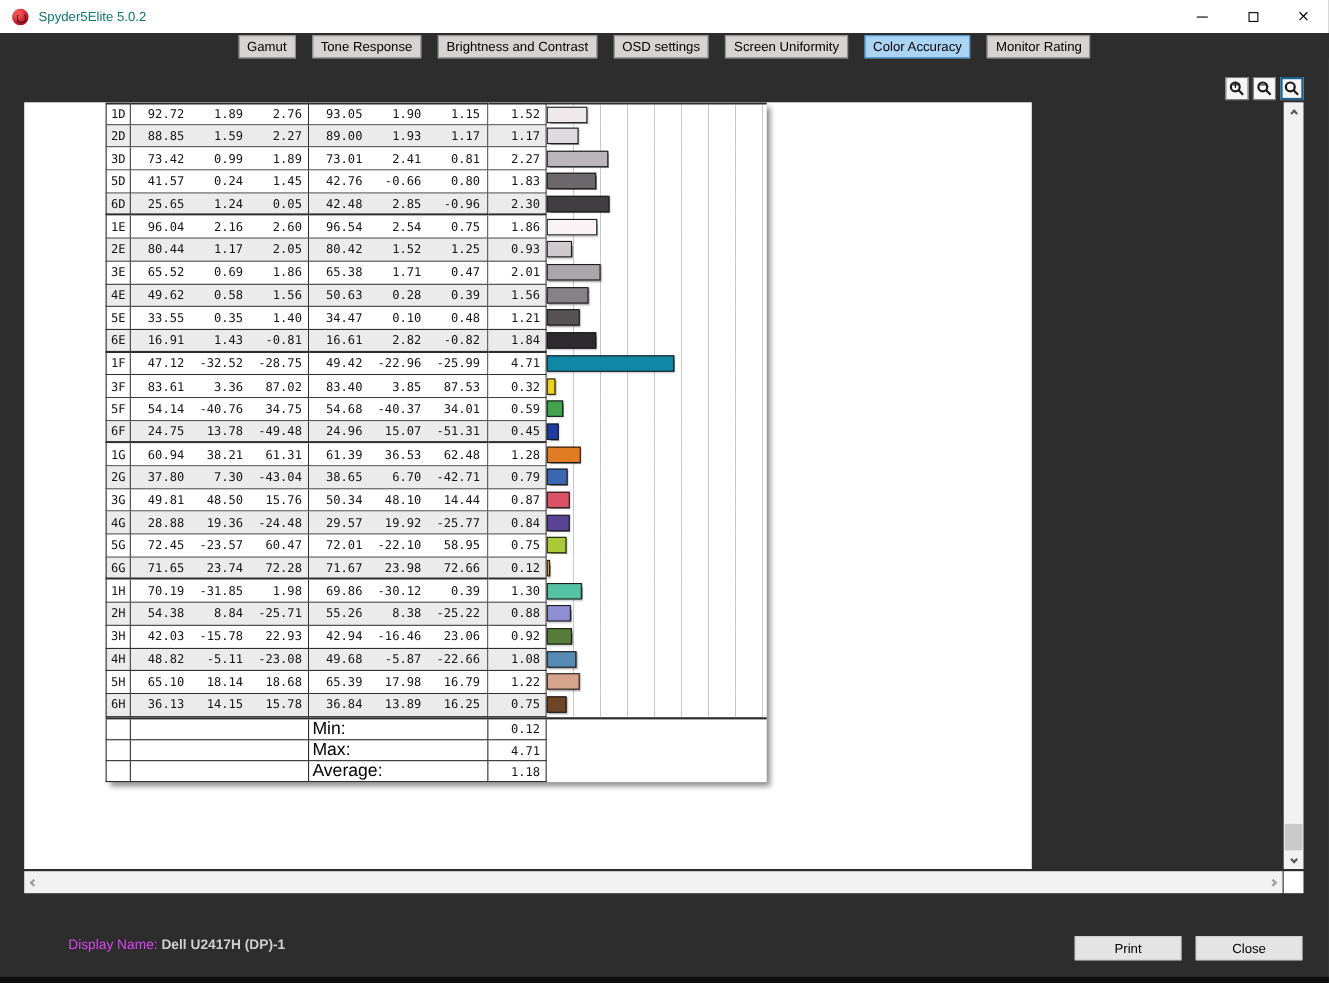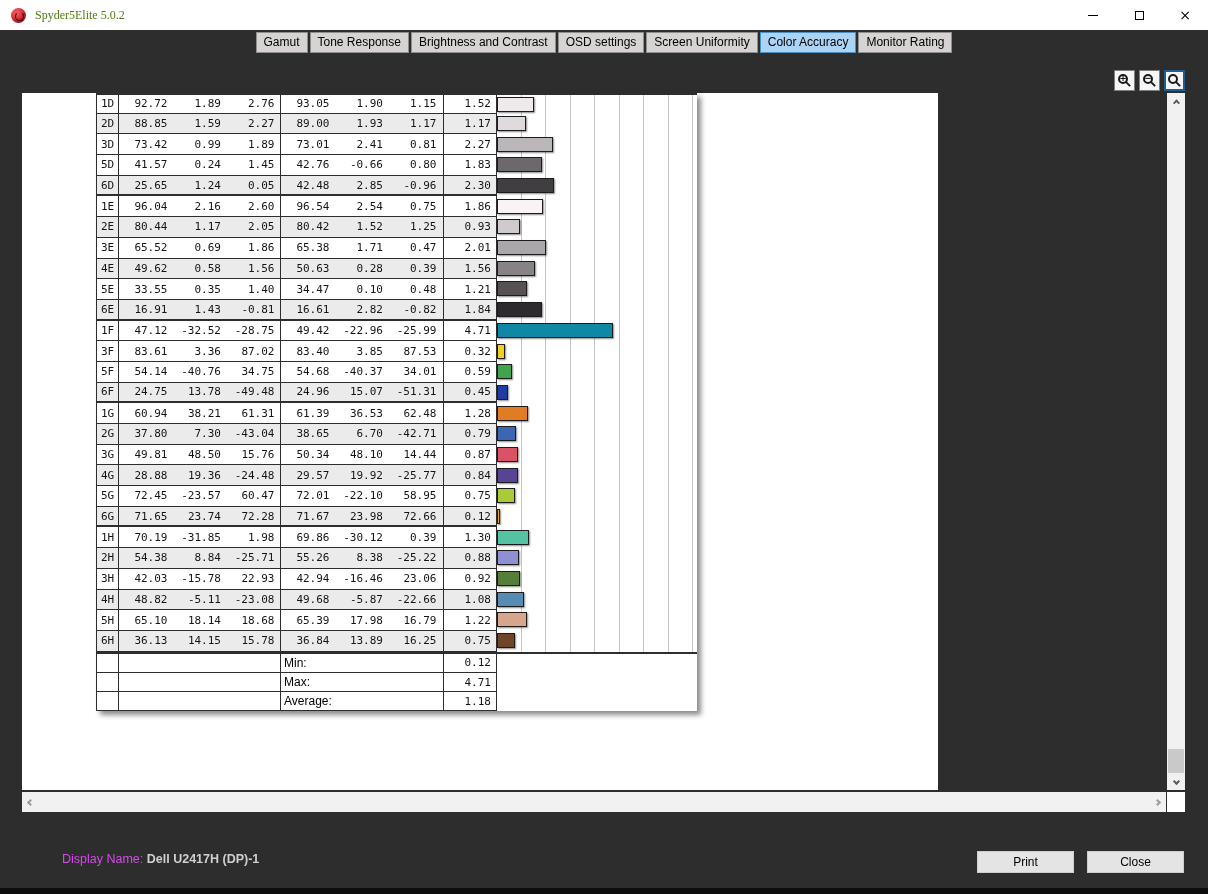--- a/index.html
+++ b/index.html
@@ -6,30 +6,30 @@
   html,body { width:1208px; height:894px; }
   body { font-family:"Liberation Sans", sans-serif; position:relative; background:#2d2d2d; overflow:hidden; }
   .window { position:absolute; inset:0; background:#2d2d2d; }
 
   
   .titlebar { position:absolute; left:0; top:0; width:1208px; height:30px; background:#ffffff; display:flex; align-items:center; }
   .app-icon { width:15px; height:15px; border-radius:50%; margin-left:11px;
               background:radial-gradient(circle at 35% 30%, #f05050 20%, #b01020 70%, #700812);
               position:relative; }
   .app-icon::after { content:''; position:absolute; left:4px; top:4px; width:7px; height:7px; border-radius:50%; border:1.5px solid #300; border-top-color:transparent; }
-  .title-text { margin-left:9px; font-size:12px; color:#4d7c0f;font-family:Liberation Serif, serif; }
+  .title-text { margin-left:9px; font-size:12px; color:#0f766e; }
   .win-controls { margin-left:auto; display:flex; height:30px; }
   .win-btn { width:46px; height:30px; display:flex; align-items:center; justify-content:center; }
   .glyph-min { width:10px; height:1px; background:#000; }
   .glyph-max { width:9px; height:9px; border:1px solid #000; }
   .glyph-close { font-size:14px; color:#000; line-height:1; font-family:"DejaVu Sans", sans-serif; }
 
   
   .tabbar { position:absolute; left:0; top:30px; width:1208px; height:23px; background:#2d2d2d;
-            display:flex; justify-content:center; align-items:flex-end; gap:2px; padding-top:1px; }
+            display:flex; justify-content:center; align-items:flex-end; gap:15px; padding-top:1px; }
   .tab { background:#d6d3d2; border:1px solid #8e8e8e; color:#000; font-size:12px; padding:2px 7px 3px 7px; height:21px; white-space:nowrap; cursor:default; }
   .tab.selected { background:#abd3f3; border-color:#4e8fc4; }
 
   
   .zoombar { position:absolute; top:70px; right:23px; display:flex; gap:4px; }
   .zoom-btn { width:21px; height:21px; background:#f6f6f6; border:1px solid #7f7f7f; display:flex; align-items:center; justify-content:center; position:relative; }
   .zoom-btn.selected { border:2px solid #1e5f8f; }
   .mag { position:relative; width:10px; height:10px; border:2px solid #1a1a1a; border-radius:50%; margin:-3px 0 0 -3px; }
   .mag::after { content:''; position:absolute; width:6px; height:2px; background:#1a1a1a; transform:rotate(45deg); right:-5px; bottom:-3px; }
   .mag .sign { position:absolute; top:50%; left:50%; transform:translate(-50%,-58%); font:bold 9px "DejaVu Sans", sans-serif; color:#1a1a1a; }
@@ -57,21 +57,21 @@
              repeating-linear-gradient(to right, transparent 0 23.55px, #c6c6c6 23.55px 24.55px); }
   .bar { position:absolute; left:0; top:2.3px; height:15px; border:1px solid #1c1c1c;
          box-shadow:1px 1px 1.5px rgba(0,0,0,0.45); }
 
   
   .summary { border-top:2px solid #2e2c2e; }
   .srow { display:flex; height:19.3px; }
   .s-label { width:23px; border-left:1px solid #2e2c2e; border-right:1px solid #2e2c2e; border-bottom:1px solid #2e2c2e; }
   .s-spacer { width:162px; border-right:1px solid #2e2c2e; border-bottom:1px solid #2e2c2e; }
   .s-name { width:163px; border-right:1px solid #2e2c2e; border-bottom:1px solid #2e2c2e;
-            font-size:12px; color:#000; padding-left:3px; display:flex; align-items:center; }
+            font-size:16px; color:#000; padding-left:3px; display:flex; align-items:center; }
   .s-value { width:53px; border-right:1px solid #2e2c2e; border-bottom:1px solid #2e2c2e;
              display:flex; align-items:center; justify-content:flex-end; }
   .s-value span { padding-right:5px; font:11px "DejaVu Sans Mono", monospace; color:#141414; }
   .s-rest { width:200px; }
 
   
   .vscroll { position:absolute; left:1167px; top:93px; width:18px; height:697px; background:#f1f1f1; }
   .vscroll .btn { position:absolute; left:0; width:18px; height:17px; display:flex; align-items:center; justify-content:center; }
   .vscroll .btn.up { top:0; } .vscroll .btn.down { bottom:0; }
   .vthumb { position:absolute; left:1px; width:16px; height:24px; bottom:17px; background:#c9c9c9; }

